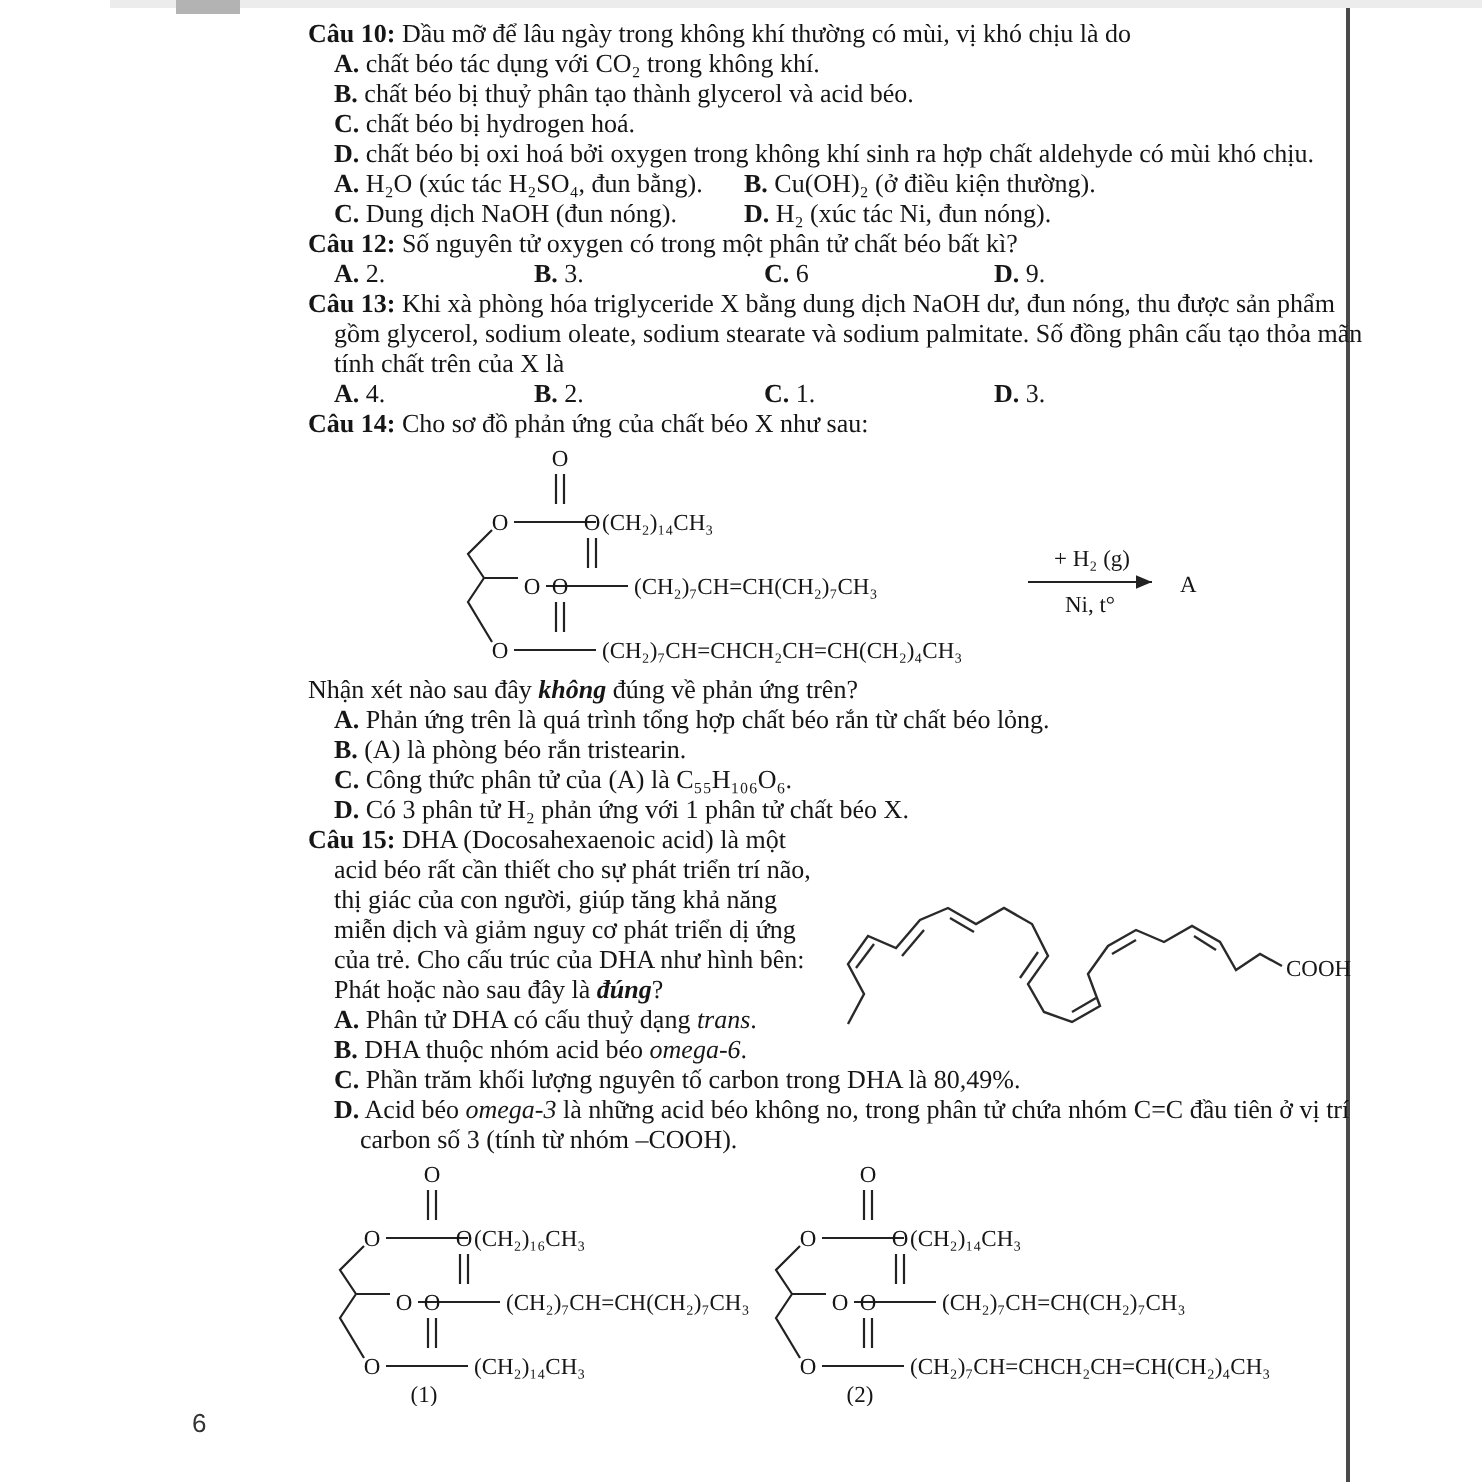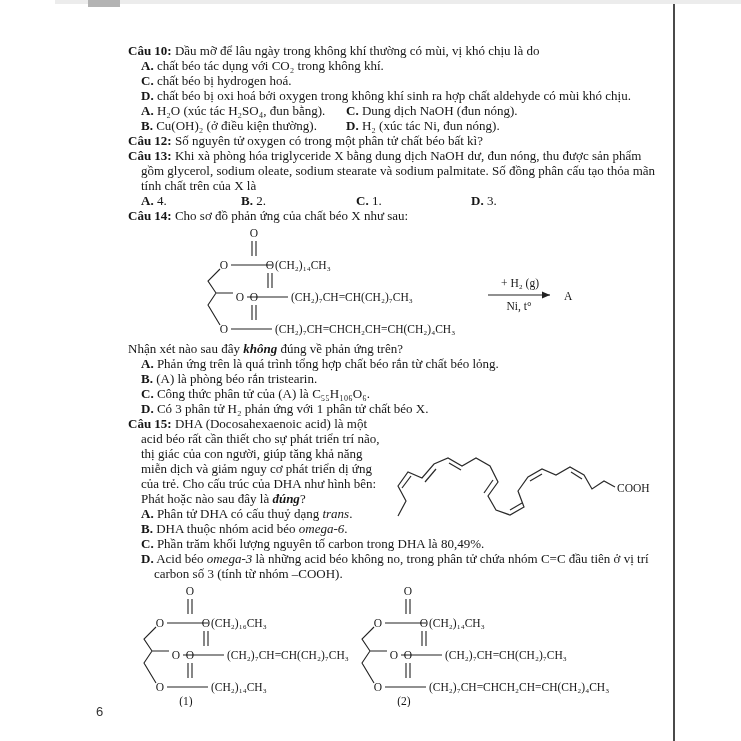--- a/index.html
+++ b/index.html
@@ -6,21 +6,21 @@
   body{
     width:741px;height:741px;background:#ffffff;
     font-family:"Liberation Serif","DejaVu Serif",serif;
     font-size:13px;line-height:15px;color:#161616;
     position:relative;overflow:hidden;
   }
   .page{position:absolute;inset:0;background:#ffffff;}
   .strip-top{position:absolute;left:55px;top:0;width:686px;height:4px;background:#ececec;}
   .strip-top-dark{position:absolute;left:88px;top:0;width:32px;height:7px;background:#b3b3b3;}
   .edge-right{position:absolute;left:673px;top:4px;width:2px;height:737px;background:#4a4a4a;}
-  .content{position:absolute;left:128px;top:9px;width:528px;margin-top:34px;}
+  .content{position:absolute;left:154px;top:9px;width:528px;}
   .stem{padding-left:13px;text-indent:-13px;}
   .qlabel{font-weight:bold;}
   .stem-em{font-weight:bold;font-style:italic;}
   .opt-em{font-style:italic;}
   .opt{padding-left:26px;text-indent:-13px;}
   .optk{font-weight:bold;}
   .opt-grid2{display:grid;grid-template-columns:205px 1fr;padding-left:13px;}
   .opt-grid4{display:grid;grid-template-columns:100px 115px 115px 1fr;padding-left:13px;}
   .struct14{margin:2px 0 0 70px;display:block;}
   .q15-wrap{overflow:hidden;}
@@ -39,35 +39,42 @@
 <div class="page">
   <div class="strip-top"></div>
   <div class="strip-top-dark"></div>
   <div class="edge-right"></div>
 
   <div class="content">
 
     <div>
       <div class="stem"><span class="qlabel">Câu 10:</span><span> </span><span>Dầu mỡ để lâu ngày trong không khí thường có mùi, vị khó chịu là do</span></div>
       <div class="opt"><span class="optk">A.</span><span> </span><span>chất béo tác dụng với CO₂ trong không khí.</span></div>
+      <div class="opt"><span class="optk">B.</span><span> </span><span>chất béo bị thuỷ phân tạo thành glycerol và acid béo.</span></div>
       <div class="opt"><span class="optk">C.</span><span> </span><span>chất béo bị hydrogen hoá.</span></div>
       <div class="opt"><span class="optk">D.</span><span> </span><span>chất béo bị oxi hoá bởi oxygen trong không khí sinh ra hợp chất aldehyde có mùi khó chịu.</span></div>
     </div>
 
     <div>
       <div class="opt-grid2">
         <div><span class="optk">A.</span><span> </span><span>H₂O (xúc tác H₂SO₄, đun bằng).</span></div>
+        <div><span class="optk">B.</span><span> </span><span>Cu(OH)₂ (ở điều kiện thường).</span></div>
         <div><span class="optk">C.</span><span> </span><span>Dung dịch NaOH (đun nóng).</span></div>
-        <div><span class="optk">B.</span><span> </span><span>Cu(OH)₂ (ở điều kiện thường).</span></div>
         <div><span class="optk">D.</span><span> </span><span>H₂ (xúc tác Ni, đun nóng).</span></div>
       </div>
     </div>
 
     <div>
       <div class="stem"><span class="qlabel">Câu 12:</span><span> </span><span>Số nguyên tử oxygen có trong một phân tử chất béo bất kì?</span></div>
+      <div class="opt-grid4">
+        <div><span class="optk">A.</span><span> </span><span>2.</span></div>
+        <div><span class="optk">B.</span><span> </span><span>3.</span></div>
+        <div><span class="optk">C.</span><span> </span><span>6</span></div>
+        <div><span class="optk">D.</span><span> </span><span>9.</span></div>
+      </div>
     </div>
 
     <div>
       <div class="stem"><span class="qlabel">Câu 13:</span><span> </span><span>Khi xà phòng hóa triglyceride X bằng dung dịch NaOH dư, đun nóng, thu được sản phẩm gồm glycerol, sodium oleate, sodium stearate và sodium palmitate. Số đồng phân cấu tạo thỏa mãn tính chất trên của X là</span></div>
       <div class="opt-grid4">
         <div><span class="optk">A.</span><span> </span><span>4.</span></div>
         <div><span class="optk">B.</span><span> </span><span>2.</span></div>
         <div><span class="optk">C.</span><span> </span><span>1.</span></div>
         <div><span class="optk">D.</span><span> </span><span>3.</span></div>
       </div>

